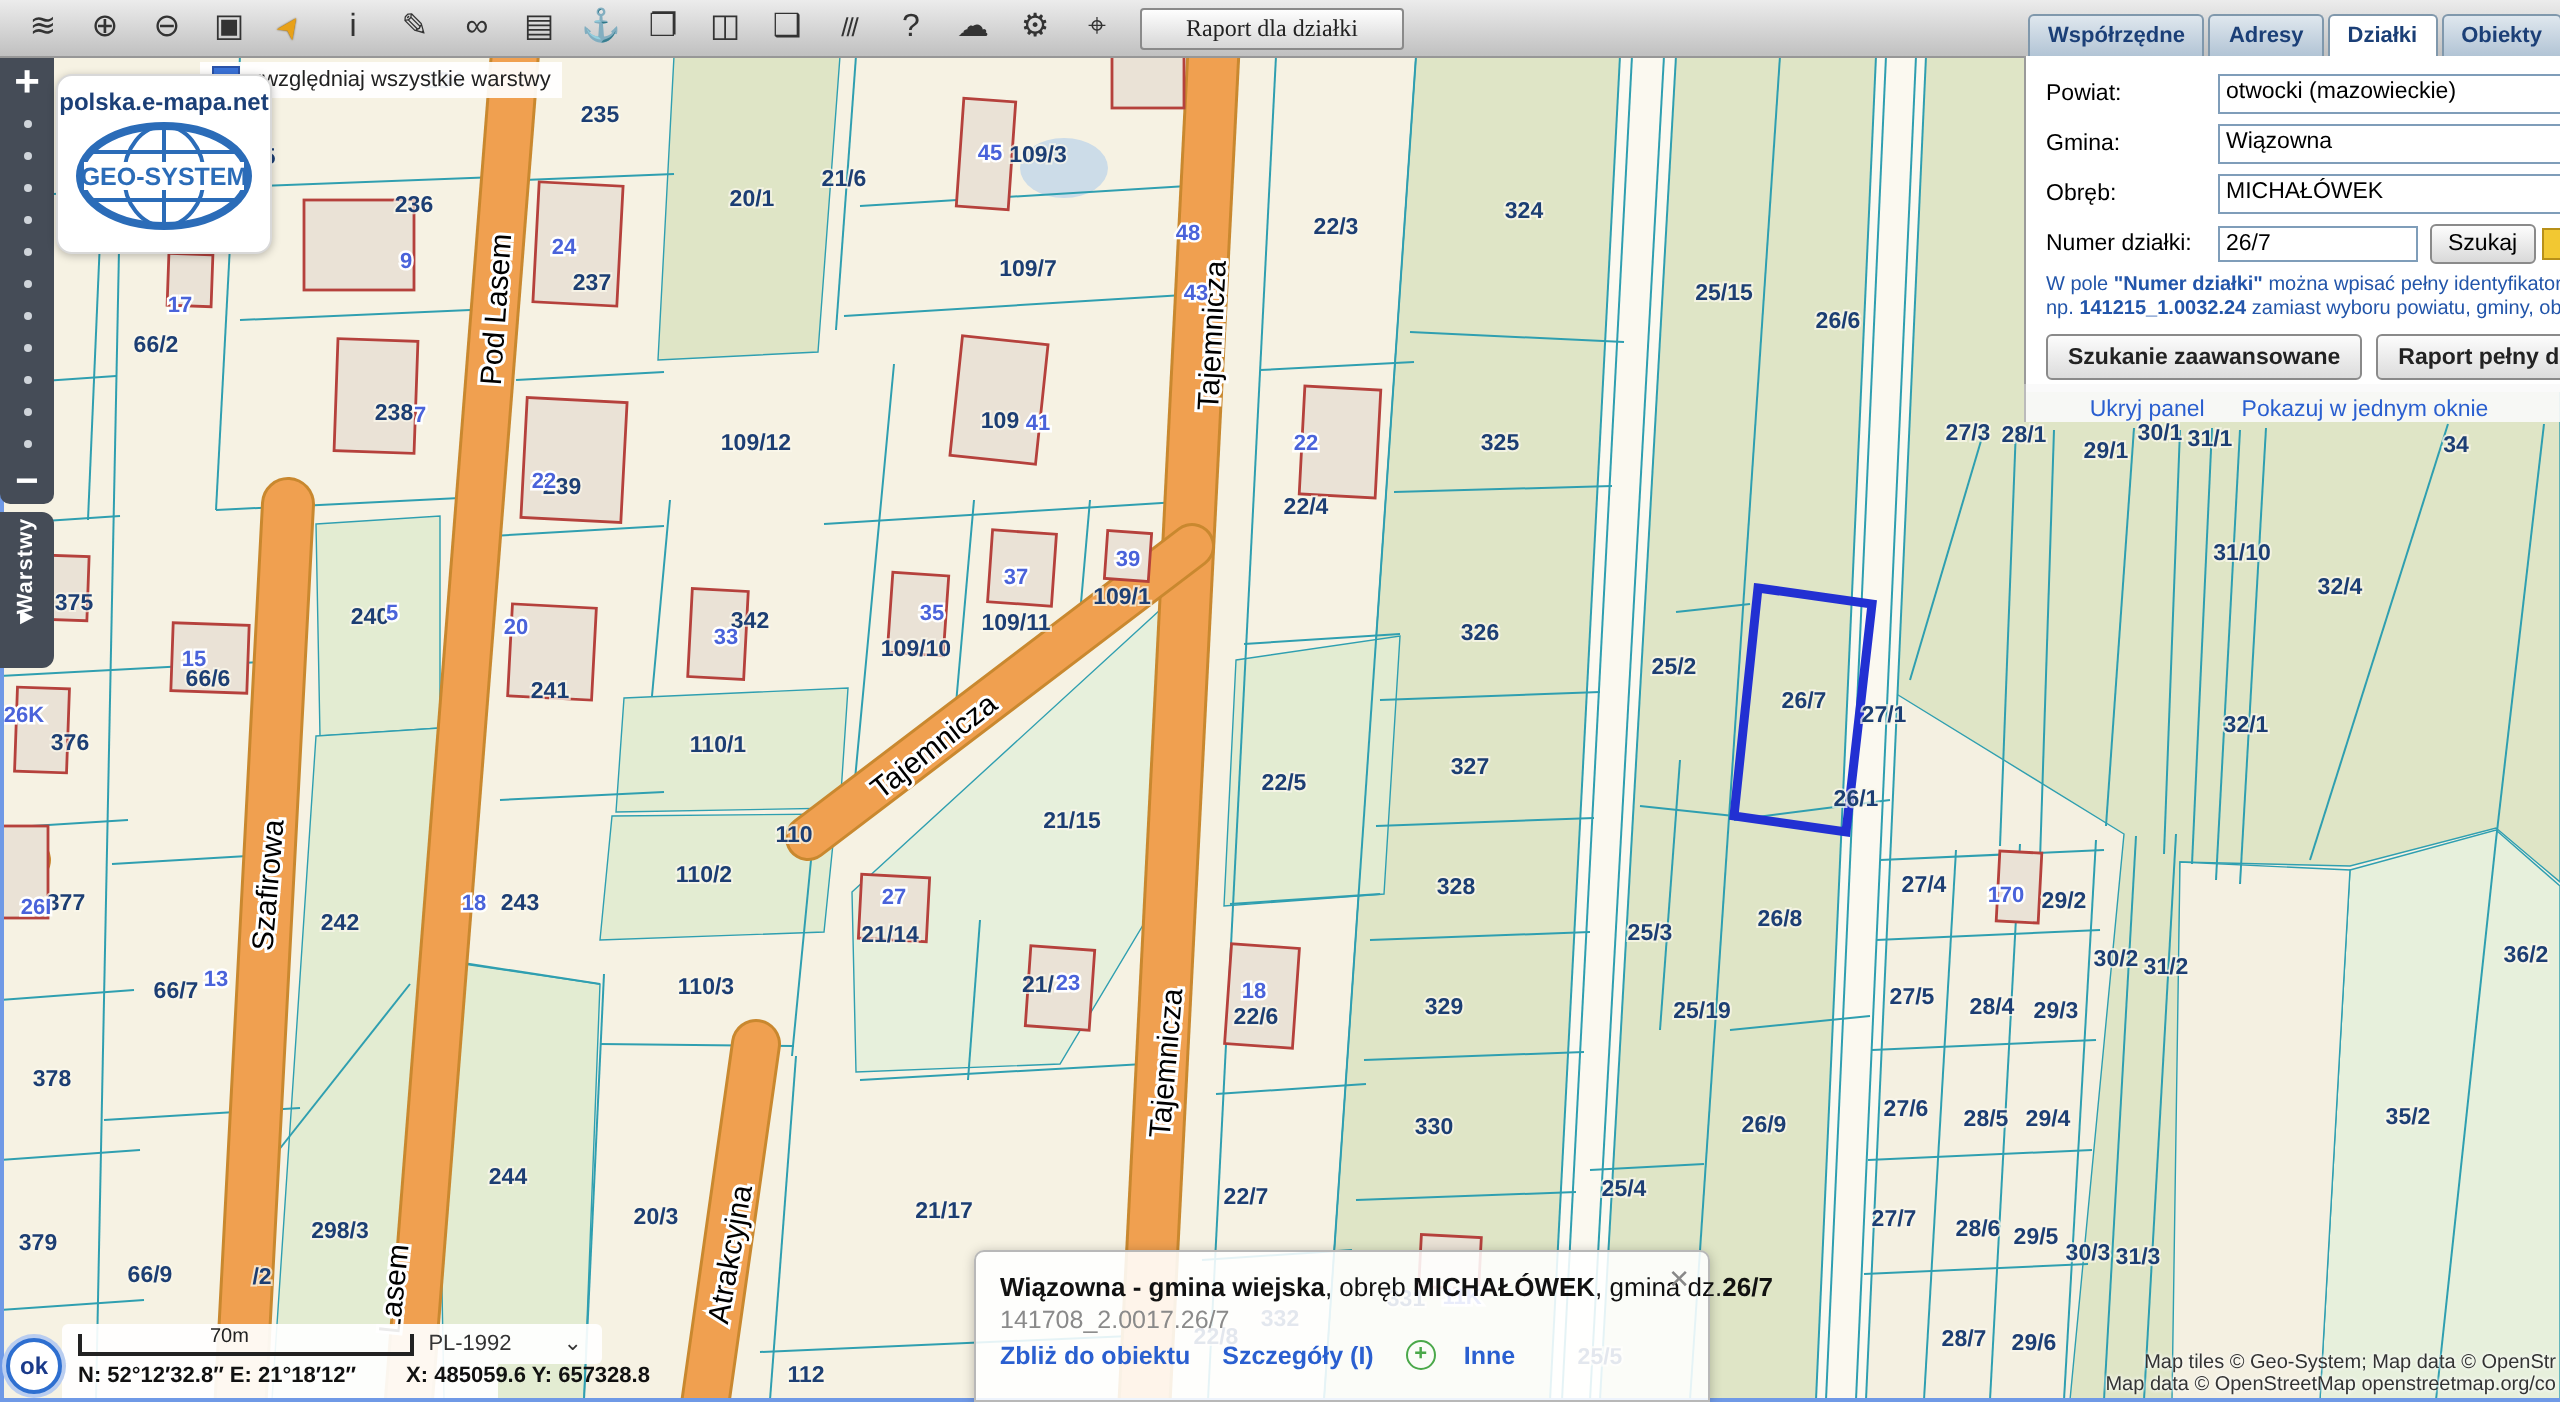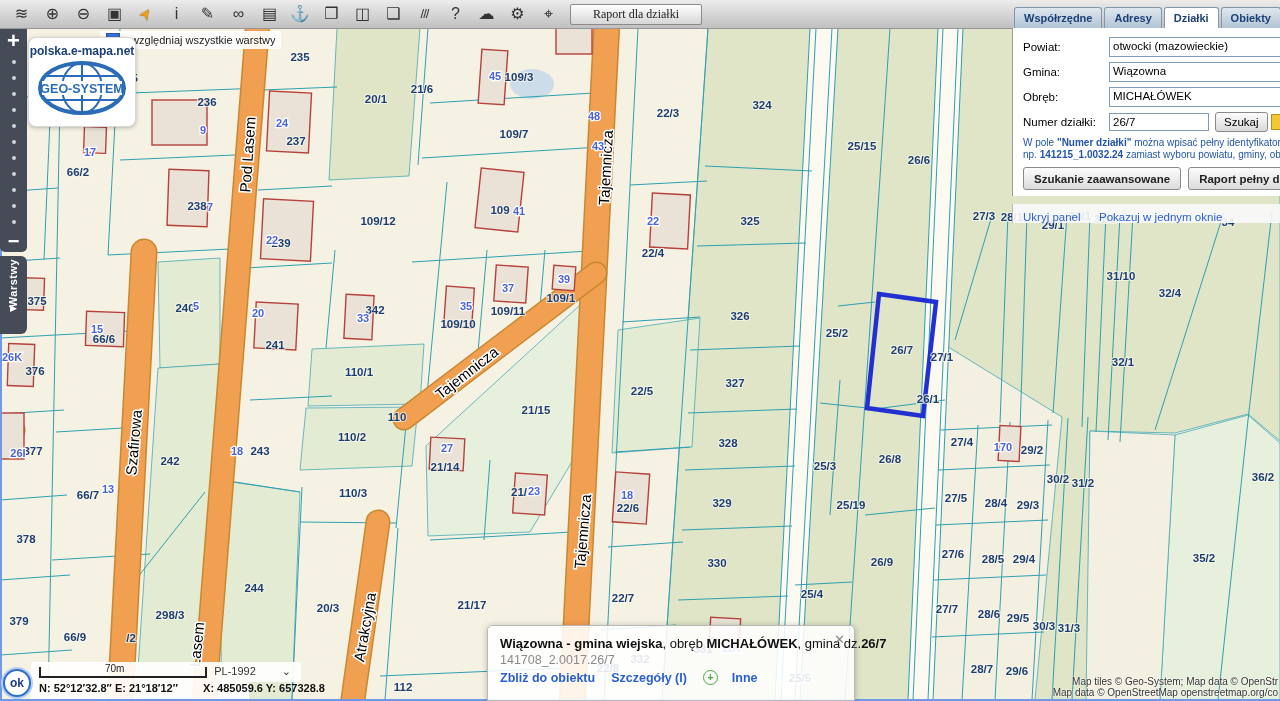--- a/index.html
+++ b/index.html
@@ -47,21 +47,21 @@
   .pinput{width:92px;height:14px;border:1px solid #7f9db9;font-size:11.5px;padding:1px 3px;font-family:"Liberation Sans",sans-serif;}
   .szukaj{margin-left:6px;height:20px;padding:0 8px;font-size:11.5px;background:linear-gradient(#fdfdfd,#d9d9d9);border:1px solid #8a8a8a;border-radius:3px;cursor:pointer;font-family:"Liberation Sans",sans-serif;}
   .sw{display:inline-block;height:14px;margin-left:3px;flex:none;cursor:pointer;}
   .sw.y{width:12px;background:#f2c832;border:1px solid #b89018;}
   .help{font-size:10px;color:#2255aa;line-height:12px;margin:3px 0 6px;width:262px;overflow:hidden;white-space:nowrap;}
   .help b{font-weight:bold;}
   .btnrow{display:flex;}
   .btnrow button{height:23px;font-size:11.5px;font-weight:bold;color:#222;background:linear-gradient(#fcfcfc,#dcdcdc);border:1px solid #8a8a8a;border-radius:3px;cursor:pointer;font-family:"Liberation Sans",sans-serif;white-space:nowrap;}
   .btnrow button:first-child{padding:0 10px;margin-right:7px;}
   .btnrow button:last-child{padding:0 10px;}
-  .linksrow{position:absolute;top:204px;left:0;width:268px;height:19px;background:rgba(250,250,250,.9);border-left:1px solid #bbb;box-sizing:border-box;padding:3px 0 0 10px;}
+  .linksrow{position:absolute;top:192px;left:0;width:268px;height:19px;background:rgba(250,250,250,.9);border-left:1px solid #bbb;box-sizing:border-box;padding:3px 0 0 10px;text-align:center;}
   .linksrow a{font-size:11.5px;color:#2a5fd0;text-decoration:none;margin-right:14px;cursor:pointer;}
 
   
   .popup{position:absolute;left:487px;top:625px;width:368px;height:76px;background:rgba(255,255,255,.88);border:1px solid #b8b8b8;border-radius:5px 5px 0 0;box-shadow:0 1px 6px rgba(0,0,0,.25);z-index:7;box-sizing:border-box;padding:7px 12px 0;}
   .p-title{font-size:12px;color:#444;}
   .p-close{position:absolute;right:9px;top:6px;color:#888;font-size:13px;cursor:pointer;}
   .p-line{font-size:13px;color:#111;margin-top:3px;white-space:nowrap;}
   .p-line b{font-weight:bold;}
   .p-id{font-size:12.5px;color:#8a8a8a;margin-top:2px;}
   .p-links{margin-top:3px;display:flex;align-items:center;font-weight:bold;}

